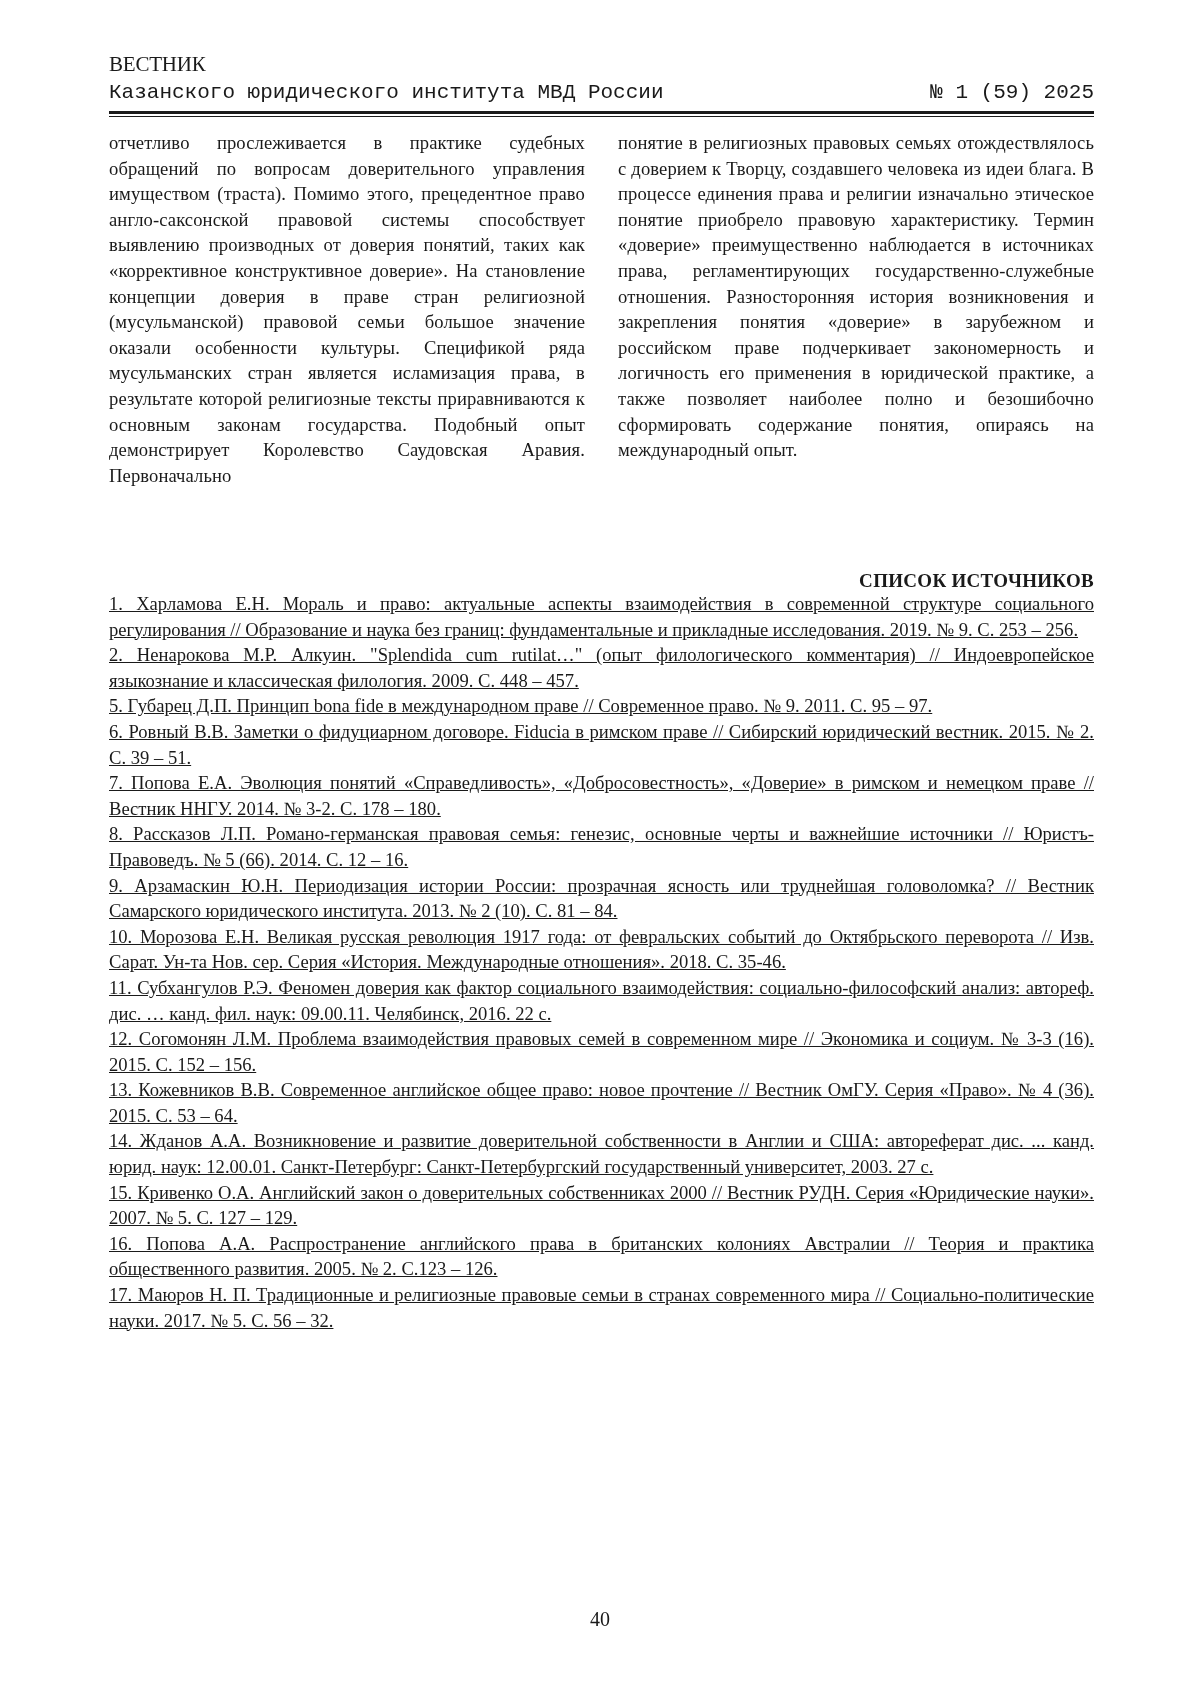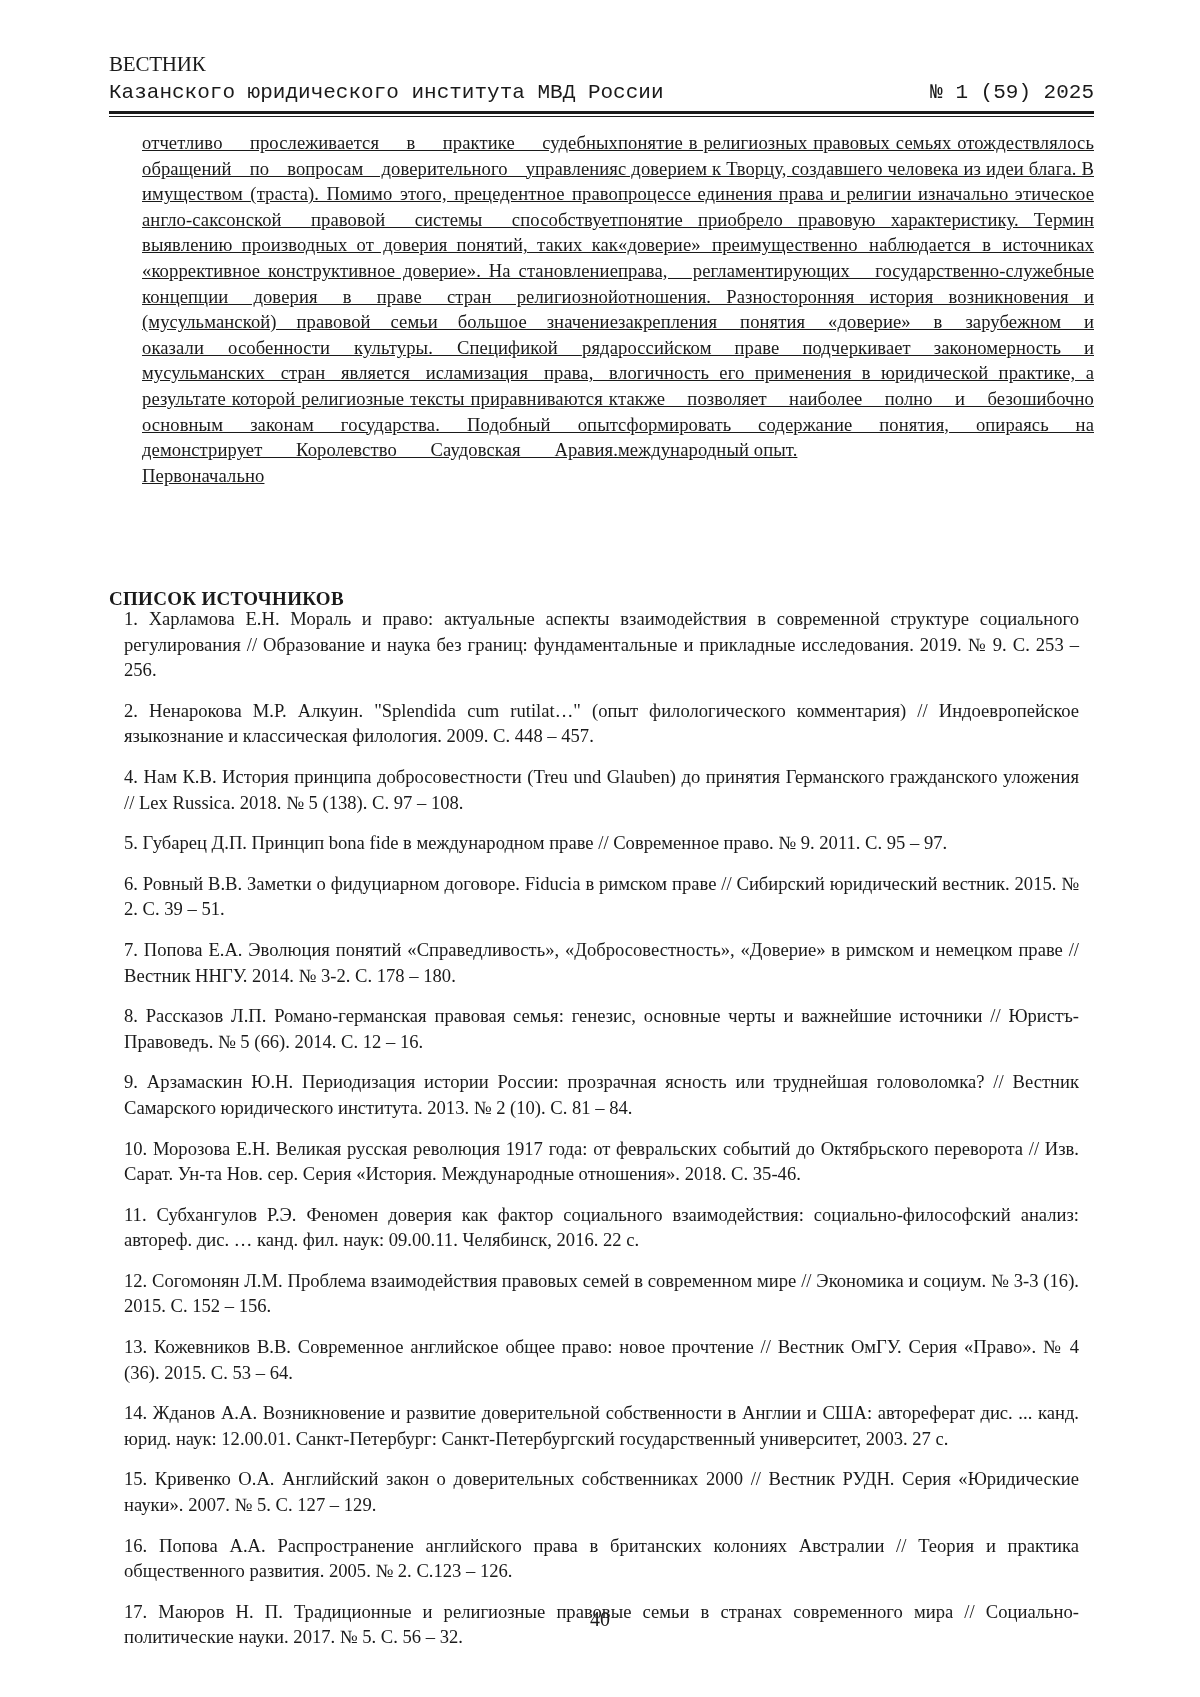--- a/index.html
+++ b/index.html
@@ -6,36 +6,36 @@
     body {
       width: 1200px; height: 1697px; position: relative; overflow: hidden;
       font-family: "Liberation Serif", "DejaVu Serif", serif; color: #1a1a1a;
     }
     .header { position: absolute; left: 109px; top: 50px; width: 985px; }
     .header .journal { font-size: 21px; line-height: 28px; letter-spacing: -0.2px; }
     .header .row { display: flex; justify-content: space-between; font-size: 21px; line-height: 30px; font-family: Liberation Mono, monospace; }
     .header .rule-thick { height: 3px; background: #1a1a1a; margin-top: 3px; }
     .header .rule-thin { height: 1px; background: #1a1a1a; margin-top: 2px; }
 
-    .columns { position: absolute; left: 109px; top: 130px; width: 985px; display: flex; justify-content: flex-end; text-decoration: underline; }
+    .columns { position: absolute; left: 109px; top: 130px; width: 985px; display: flex; justify-content: space-between; }
     .col {
       width: 476px; font-size: 18.6px; line-height: 25.6px; text-align: justify;
       text-align-last: left; letter-spacing: 0.1px;
     }
     .col p { margin: 0; }
 
     .refs-title {
-      position: absolute; left: 109px; top: 587px; width: 985px; text-align: left;
+      position: absolute; left: 109px; top: 569px; width: 985px; text-align: right;
       font-weight: bold; font-size: 19px; line-height: 24px; letter-spacing: 0.3px;
     }
     .refs {
       position: absolute; left: 109px; top: 591px; width: 985px;
       font-size: 18.6px; line-height: 25.6px; text-align: justify; text-align-last: left;
     }
-    .refs .ref { margin: 15px; }
+    .refs .ref { margin: 0; text-decoration: underline; }
 
     .page-number {
       position: absolute; left: 0; width: 1200px; top: 1607px; text-align: center;
       font-size: 20px; line-height: 24px;
     }
   </style>
 </head>
 <body>
 
 <div class="header">
@@ -55,21 +55,20 @@
   <div class="col">
     <p>понятие в религиозных правовых семьях отождествлялось с доверием к Творцу, создавшего человека из идеи блага. В процессе единения права и религии изначально этическое понятие приобрело правовую характеристику. Термин «доверие» преимущественно наблюдается в источниках права, регламентирующих государственно-служебные отношения. Разносторонняя история возникновения и закрепления понятия «доверие» в зарубежном и российском праве подчеркивает закономерность и логичность его применения в юридической практике, а также позволяет наиболее полно и безошибочно сформировать содержание понятия, опираясь на международный опыт.</p>
   </div>
 </div>
 
 <div class="refs-title">СПИСОК ИСТОЧНИКОВ</div>
 
 <div class="refs">
   <p class="ref">1. Харламова Е.Н. Мораль и право: актуальные аспекты взаимодействия в современной структуре социального регулирования // Образование и наука без границ: фундаментальные и прикладные исследования. 2019. № 9. С. 253 – 256.</p>
   <p class="ref">2. Ненарокова М.Р. Алкуин. "Splendida cum rutilat…" (опыт филологического комментария) // Индоевропейское языкознание и классическая филология. 2009. С. 448 – 457.</p>
-  <p class="ref">4. Нам К.В. История принципа добросовестности (Treu und Glauben) до принятия Германского гражданского уложения // Lex Russica. 2018. № 5 (138). С. 97 – 108.</p>
   <p class="ref">5. Губарец Д.П. Принцип bona fide в международном праве // Современное право. № 9. 2011. С. 95 – 97.</p>
   <p class="ref">6. Ровный В.В. Заметки о фидуциарном договоре. Fiducia в римском праве // Сибирский юридический вестник. 2015. № 2. С. 39 – 51.</p>
   <p class="ref">7. Попова Е.А. Эволюция понятий «Справедливость», «Добросовестность», «Доверие» в римском и немецком праве // Вестник ННГУ. 2014. № 3-2. С. 178 – 180.</p>
   <p class="ref">8. Рассказов Л.П. Романо-германская правовая семья: генезис, основные черты и важнейшие источники // Юристъ-Правоведъ. № 5 (66). 2014. С. 12 – 16.</p>
   <p class="ref">9. Арзамаскин Ю.Н. Периодизация истории России: прозрачная ясность или труднейшая головоломка? // Вестник Самарского юридического института. 2013. № 2 (10). С. 81 – 84.</p>
   <p class="ref">10. Морозова Е.Н. Великая русская революция 1917 года: от февральских событий до Октябрьского переворота // Изв. Сарат. Ун-та Нов. сер. Серия «История. Международные отношения». 2018. С. 35-46.</p>
   <p class="ref">11. Субхангулов Р.Э. Феномен доверия как фактор социального взаимодействия: социально-философский анализ: автореф. дис. … канд. фил. наук: 09.00.11. Челябинск, 2016. 22 с.</p>
   <p class="ref">12. Согомонян Л.М. Проблема взаимодействия правовых семей в современном мире // Экономика и социум. № 3-3 (16). 2015. С. 152 – 156.</p>
   <p class="ref">13. Кожевников В.В. Современное английское общее право: новое прочтение // Вестник ОмГУ. Серия «Право». № 4 (36). 2015. С. 53 – 64.</p>
   <p class="ref">14. Жданов А.А. Возникновение и развитие доверительной собственности в Англии и США: автореферат дис. ... канд. юрид. наук: 12.00.01. Санкт-Петербург: Санкт-Петербургский государственный университет, 2003. 27 с.</p>

